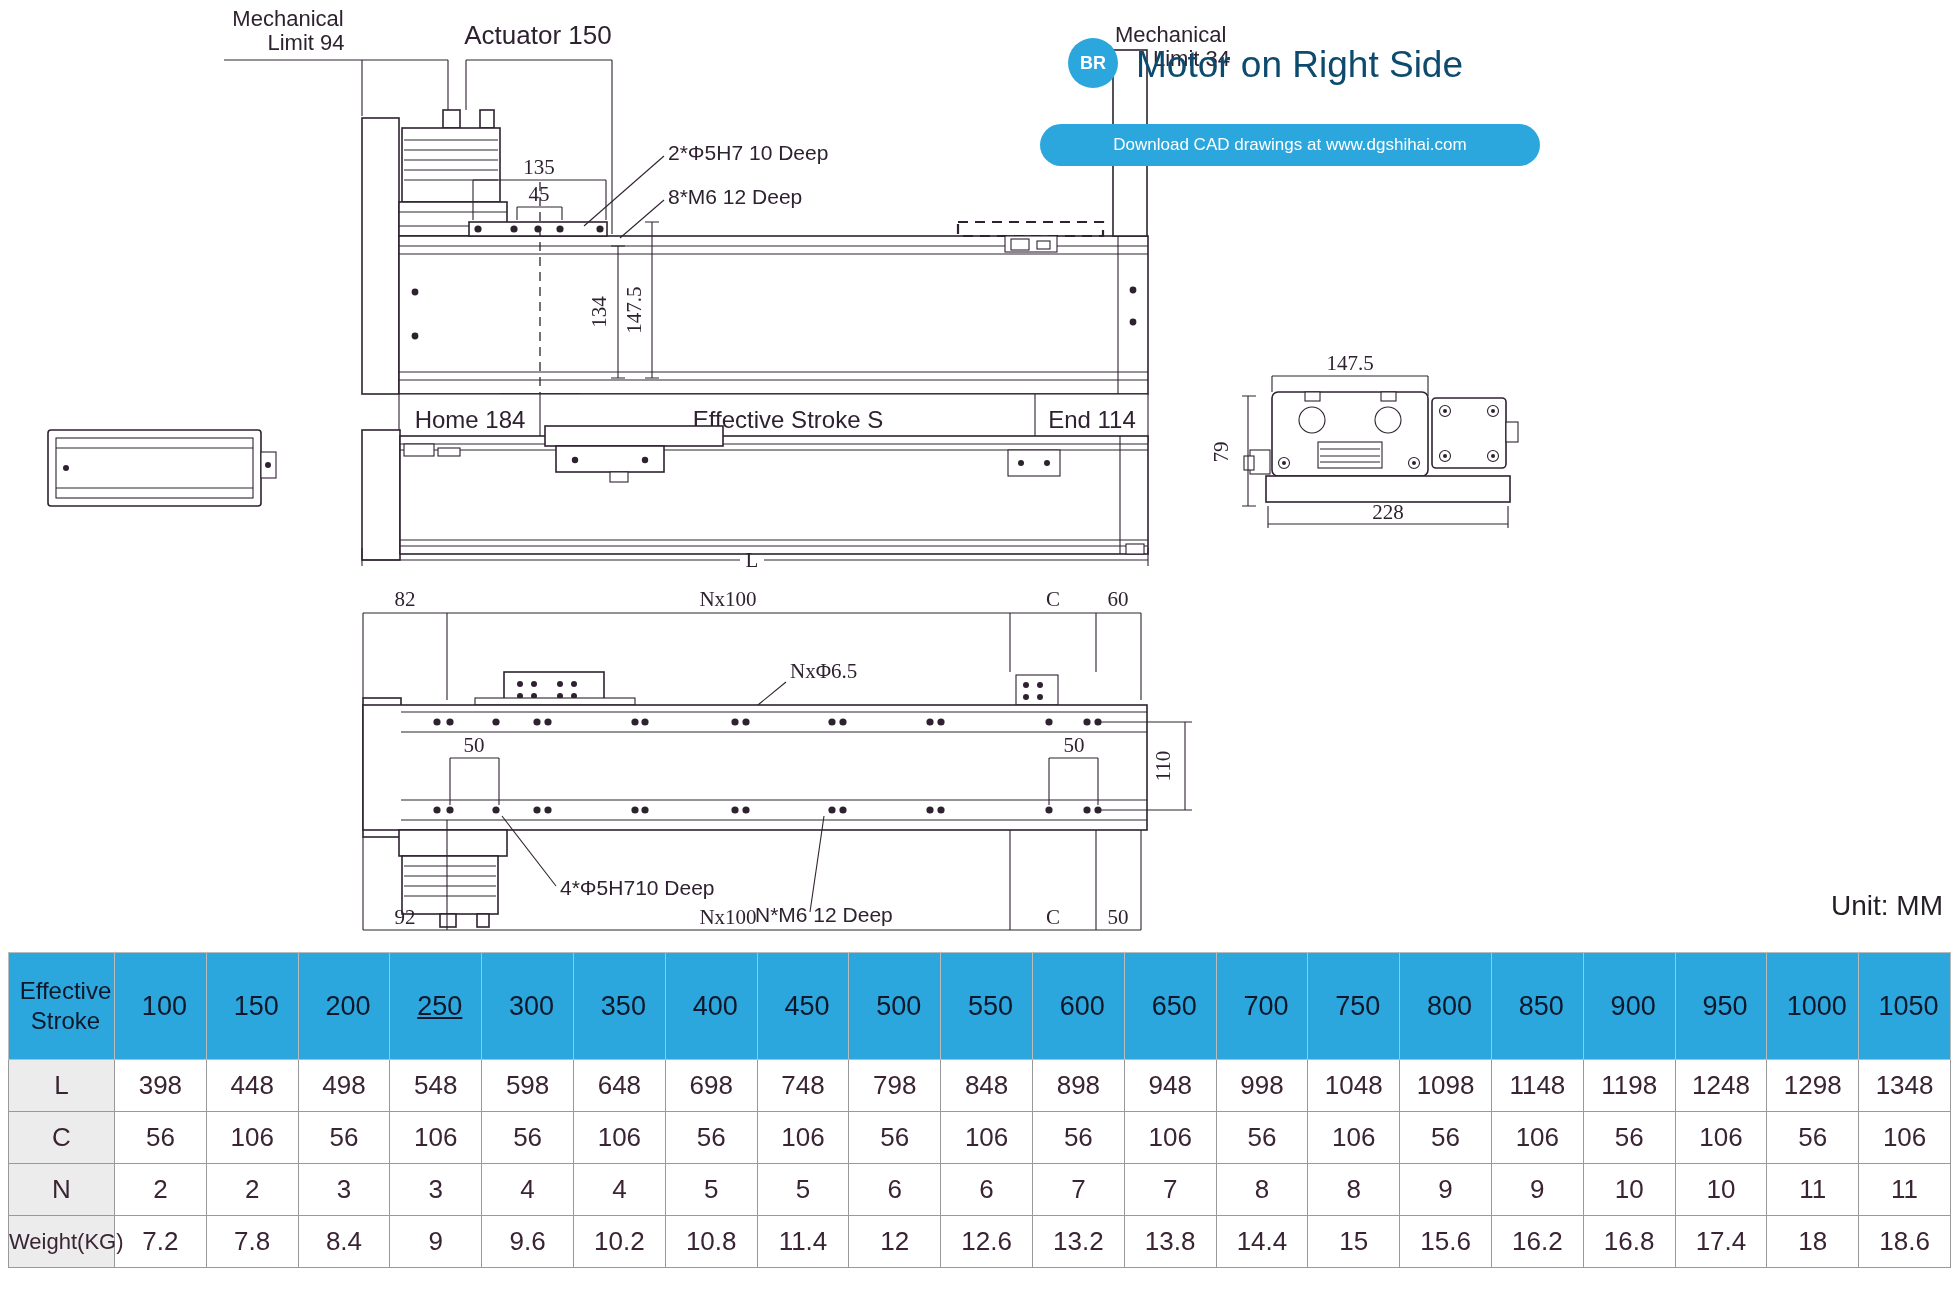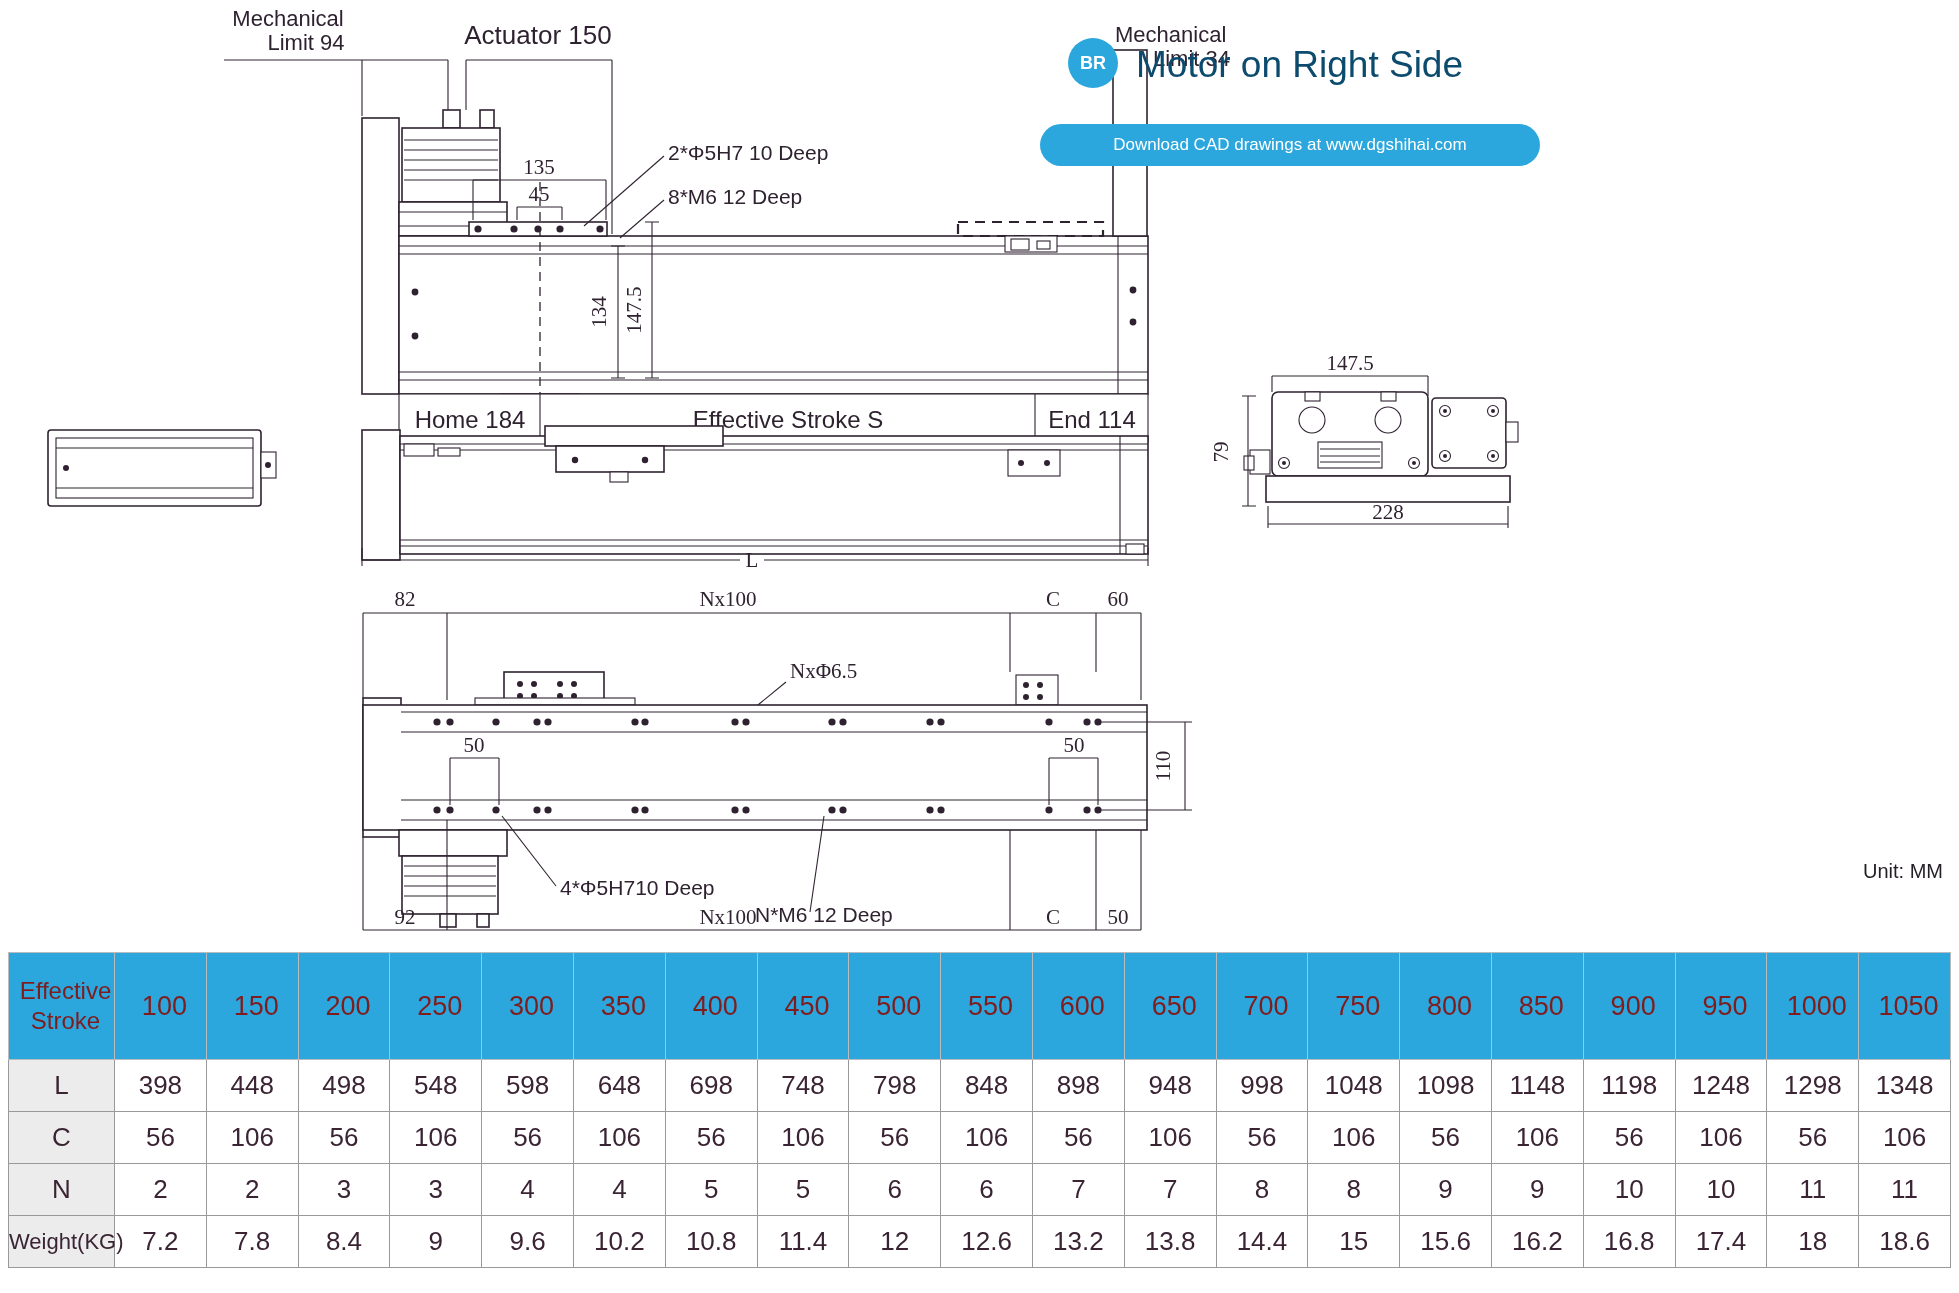--- a/index.html
+++ b/index.html
@@ -17,25 +17,25 @@
   .dot{fill:#2f2230;}
   .dash{stroke:#2f2230;stroke-width:1.3;fill:none;stroke-dasharray:9 6;}
   .dashf{stroke:#2f2230;stroke-width:2.2;fill:none;stroke-dasharray:10 7;}
 
   .brand-badge{position:absolute;left:1068px;top:38px;width:50px;height:50px;border-radius:50%;
        display:flex;align-items:center;justify-content:center;color:#fff;font-size:18px;font-weight:bold;}
   .page-title{position:absolute;left:1136px;top:44px;font-size:37px;font-weight:500;color:#0c4a6e;}
   .dl-btn{position:absolute;left:1040px;top:124px;width:500px;height:42px;border:none;border-radius:21px;
        color:#fff;font-size:17px;font-family:"Liberation Sans",sans-serif;display:flex;align-items:center;
        justify-content:center;cursor:pointer;}
-  .unit{position:absolute;top:860px;right:16px;font-size:20px;font-weight:500;color:#241f26;}
+  .unit{position:absolute;top:890px;right:16px;font-size:28px;font-weight:500;color:#241f26;}
 
   table.spec{position:absolute;left:8px;top:952px;width:1943px;border-collapse:collapse;table-layout:fixed;}
   table.spec th,table.spec td{border:1px solid #97999b;text-align:center;vertical-align:middle;padding:0;}
-  table.spec thead th{color:#7f1d1d;font-weight:normal;font-size:27px;height:106px;border:1px solid #b9bcbe;padding-left:8px;}
+  table.spec thead th{color:#0f172a;font-weight:normal;font-size:27px;height:106px;border:1px solid #b9bcbe;padding-left:8px;}
   table.spec thead th.corner{font-size:24px;line-height:1.25;}
   table.spec td{background:#fff;color:#3a2433;font-size:26px;height:51px;}
   table.spec tbody th{background:#ececec;color:#3a2433;font-weight:normal;font-size:26px;height:51px;}
   table.spec tbody th.small{font-size:22px;}
   col.c0{width:106px;}
 </style>
 </head>
 <body>
 
 <div class="page">
@@ -274,21 +274,21 @@
   <table class="spec">
     <colgroup>
         <col class="c0">
       </colgroup>
     <thead>
       <tr>
         <th class="corner" style="background: rgb(43, 167, 222);">Effective Stroke</th>
       <th style="background: rgb(43, 167, 222);">100</th>
           <th style="background: rgb(43, 167, 222);">150</th>
           <th style="background: rgb(43, 167, 222);">200</th>
-          <th style="background: rgb(43, 167, 222);">250</th>
+          <th style="background: rgb(43, 167, 222); text-decoration: underline;">250</th>
           <th style="background: rgb(43, 167, 222);">300</th>
           <th style="background: rgb(43, 167, 222);">350</th>
           <th style="background: rgb(43, 167, 222);">400</th>
           <th style="background: rgb(43, 167, 222);">450</th>
           <th style="background: rgb(43, 167, 222);">500</th>
           <th style="background: rgb(43, 167, 222);">550</th>
           <th style="background: rgb(43, 167, 222);">600</th>
           <th style="background: rgb(43, 167, 222);">650</th>
           <th style="background: rgb(43, 167, 222);">700</th>
           <th style="background: rgb(43, 167, 222);">750</th>

